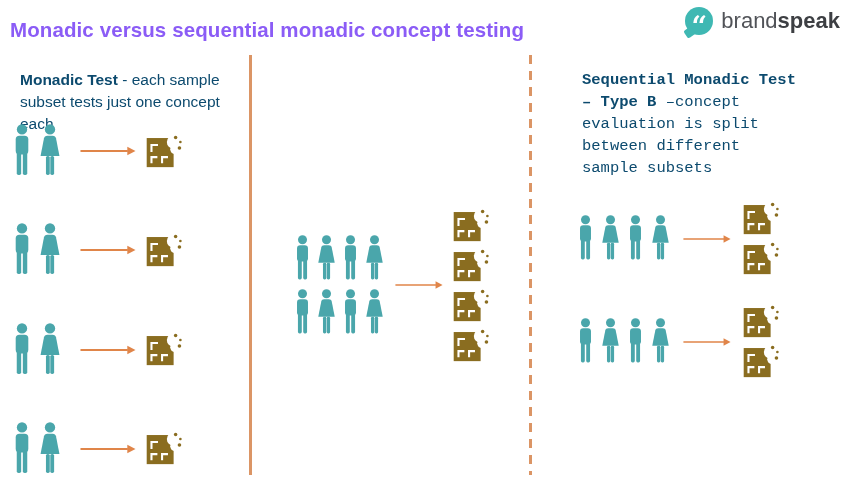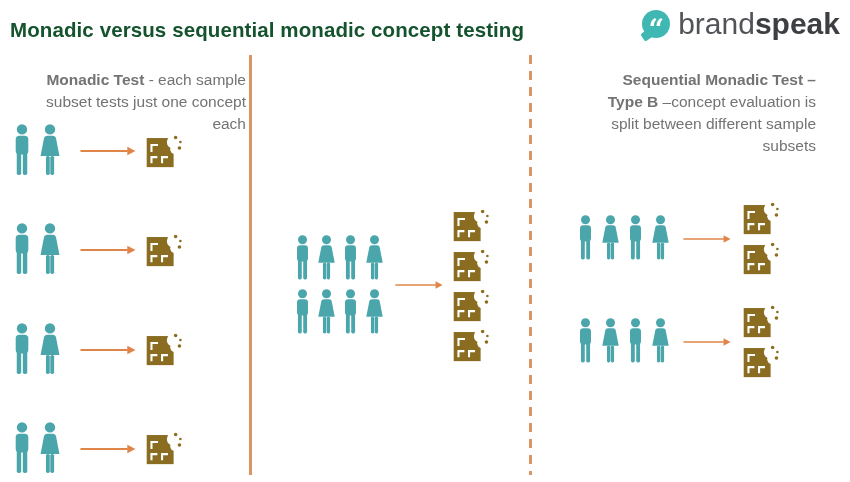--- a/index.html
+++ b/index.html
@@ -3,46 +3,46 @@
 <meta charset="utf-8">
 <style>
   html,body{margin:0;padding:0;background:#fff;}
   .stage{
     position:relative;width:850px;height:482px;background:#ffffff;
     font-family:"Liberation Sans",sans-serif;overflow:hidden;
   }
   
   .title{
     position:absolute;left:10px;top:4px;
-    font-size:20.5px;font-weight:700;color:#14532d;letter-spacing:0.1px;
+    font-size:20.5px;font-weight:700;color:#8b5cf6;letter-spacing:0.1px;
   }
   .logo{position:absolute;top:7px;right:10px;display:flex;align-items:center;gap:8px;}
   .logo-mark{
     position:relative;width:28px;height:28px;border-radius:50%;
     background:#3FB8B3;display:flex;justify-content:center;flex:none;
   }
   .logo-quote{
     font-family:"DejaVu Serif",serif;font-weight:bold;color:#ffffff;
     font-size:27px;line-height:27px;transform:translateY(6px);
   }
   .logo-tail{
     position:absolute;left:0px;bottom:-2px;width:9px;height:9px;
     background:#3FB8B3;transform:rotate(55deg);border-radius:0 0 2px 2px;
   }
-  .logo-text{font-size:30px;color:#515358;}
+  .logo-text{font-size:22px;color:#515358;}
   .lt-speak{font-weight:700;color:#3d3f43;}
   
   .col-heading{
-    position:absolute;top:53px;text-align:right;
-    font-size:15.5px;line-height:22px;color:#737373;margin-left:16px;
+    position:absolute;top:53px;text-align:left;
+    font-size:15.5px;line-height:22px;color:#0c4a6e;
   }
   .hb{font-weight:700;}
   #heading-1{left:20px;width:210px;}
   #heading-2{left:281px;width:220px;}
-  #heading-3{left:582px;width:218px;}
+  #heading-3{left:582px;width:218px;font-family:Liberation Mono, monospace;}
   
   .divider-solid{
     position:absolute;left:249px;top:55px;width:3px;height:420px;background:#DB9565;
   }
   .divider-dashed{
     position:absolute;left:529px;top:55px;width:3px;height:420px;
     background:repeating-linear-gradient(to bottom,#DB9565 0 9px,transparent 9px 16px);
   }
   
   .fig-row{display:flex;align-items:center;}

